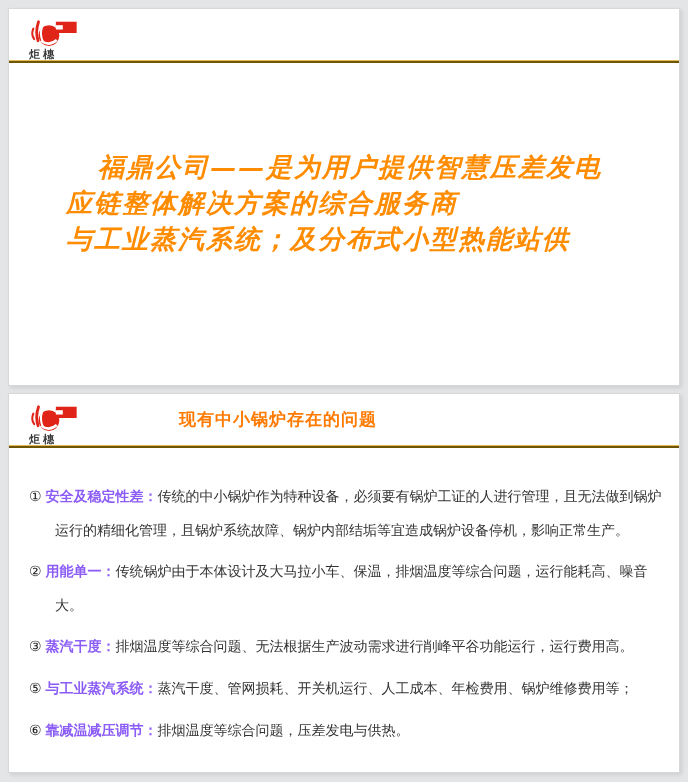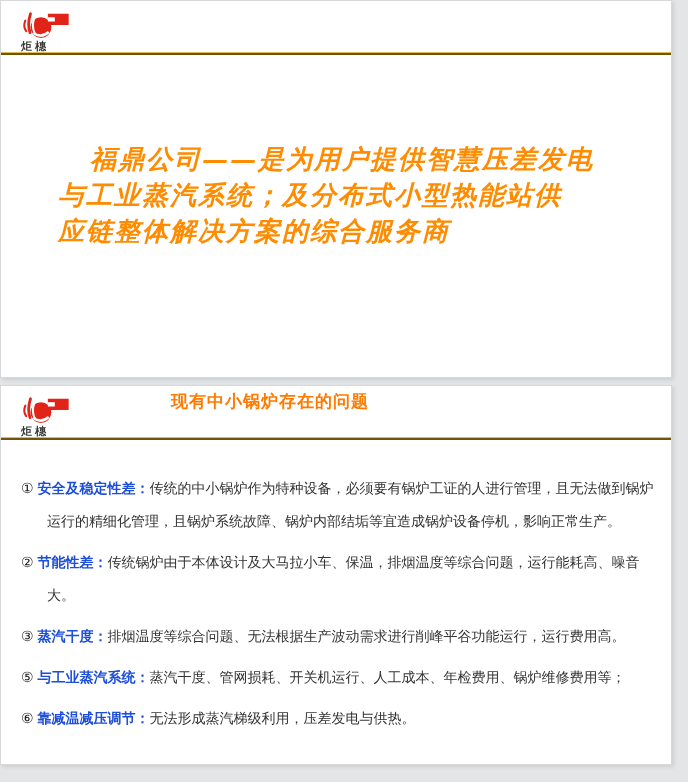--- a/index.html
+++ b/index.html
@@ -2,21 +2,21 @@
 <html><head>
 <meta charset="utf-8">
 <style>
   * { margin: 0; padding: 0; box-sizing: border-box; }
   html, body {
     width: 688px; height: 782px;
     background: #e3e5e7;
     font-family: "Liberation Sans", sans-serif;
     overflow: hidden;
   }
-  .page { width: 688px; height: 782px; }
+  .page { width: 688px; height: 782px; padding: 8px; }
   .slide {
     width: 672px;
     background: #ffffff;
     border: 1px solid #d6d8da;
     box-shadow: 2px 2px 4px rgba(0,0,0,0.10);
     position: relative;
   }
   .slide-1 { height: 378px; margin-bottom: 7px; }
   .slide-2 { height: 380px; }
 
@@ -28,21 +28,21 @@
     display: block; font-size: 11px; font-weight: bold; color: #3a3a3a;
     letter-spacing: 3px; margin-top: 0px; line-height: 11px;
   }
   .gold-rule {
     position: absolute; left: 0; right: 0; bottom: 0;
     height: 3px; background: #cf9a1d;
     border-top: 1px solid #e3bb55;
     border-bottom: 2px solid #6e5606;
   }
   .slide2-title {
-    position: absolute; left: 170px; top: 4px;
+    position: absolute; left: 170px; top: 14px;
     font-size: 17px; font-weight: bold;
     letter-spacing: 1px;
   }
 
   
   .headline {
     margin-top: 86px;
     padding-left: 57px; padding-right: 40px;
     font-family: "DejaVu Serif", serif;
     font-style: italic; font-weight: bold;
@@ -53,21 +53,21 @@
   .headline .line-first { padding-left: 32px; }
 
   
   .problem-list { padding: 32px 14px 0 20px; }
   .problem-list p {
     font-size: 14px; line-height: 33px; color: #333333;
     padding-left: 26px; text-indent: -26px;
     margin-bottom: 8px;
   }
   .problem-list .num { color: #222222; }
-  .problem-list b { color: #1d4ed8; }
+  .problem-list b { color: #8b5cf6; font-family: Liberation Mono, monospace; }
 </style>
 </head>
 <body>
 
 <div class="page">
 
   <div class="slide slide-1">
     <div class="slide-header">
       <div class="logo-block">
         <svg class="logo-mark" viewBox="0 0 60 36" xmlns="http://www.w3.org/2000/svg">
@@ -78,22 +78,22 @@
           <path d="M14 27 q9 7 18 -1" stroke="#ffffff" stroke-width="3" fill="none"></path>
           <rect x="31" y="5" width="24" height="13" fill="#e02418"></rect>
           <rect x="31" y="9" width="8" height="5" fill="#ffffff"></rect>
         </svg>
         <span class="logo-text">炬橞</span>
       </div>
       <div class="gold-rule"></div>
     </div>
     <div class="headline" style="color:#ff8c00;">
       <div class="line-first">福鼎公司——是为用户提供智慧压差发电</div>
+      <div>应链整体解决方案的综合服务商</div>
       <div>与工业蒸汽系统；及分布式小型热能站供</div>
-      <div>应链整体解决方案的综合服务商</div>
     </div>
   </div>
 
   <div class="slide slide-2">
     <div class="slide-header">
       <div class="logo-block">
         <svg class="logo-mark" viewBox="0 0 60 36" xmlns="http://www.w3.org/2000/svg">
           <path d="M5 13 q-3 7 1 12" stroke="#e02418" stroke-width="2.4" fill="none" stroke-linecap="round"></path>
           <path d="M11 5 q-4 12 -0.5 22" stroke="#e02418" stroke-width="3.2" fill="none" stroke-linecap="round"></path>
           <circle cx="23" cy="21" r="12" fill="#e02418"></circle>
@@ -105,24 +105,24 @@
         <span class="logo-text">炬橞</span>
       </div>
       <div class="slide2-title" style="color:#ff7a00;">现有中小锅炉存在的问题</div>
       <div class="gold-rule"></div>
     </div>
 
     <div class="problem-list">
 
         <p><span class="num">①</span> <b>安全及稳定性差：</b><span>传统的中小锅炉作为特种设备，必须要有锅炉工证的人进行管理，且无法做到锅炉运行的精细化管理，且锅炉系统故障、锅炉内部结垢等宜造成锅炉设备停机，影响正常生产。</span></p>
 
-        <p><span class="num">②</span> <b>节能性差：</b><span>传统锅炉由于本体设计及大马拉小车、保温，排烟温度等综合问题，运行能耗高、噪音大。</span></p>
+        <p><span class="num">②</span> <b>用能单一：</b><span>传统锅炉由于本体设计及大马拉小车、保温，排烟温度等综合问题，运行能耗高、噪音大。</span></p>
 
         <p><span class="num">③</span> <b>蒸汽干度：</b><span>排烟温度等综合问题、无法根据生产波动需求进行削峰平谷功能运行，运行费用高。</span></p>
 
 
         <p><span class="num">⑤</span> <b>与工业蒸汽系统：</b><span>蒸汽干度、管网损耗、开关机运行、人工成本、年检费用、锅炉维修费用等；</span></p>
 
-        <p><span class="num">⑥</span> <b>靠减温减压调节：</b><span>无法形成蒸汽梯级利用，压差发电与供热。</span></p>
+        <p><span class="num">⑥</span> <b>靠减温减压调节：</b><span>排烟温度等综合问题，压差发电与供热。</span></p>
       </div>
   </div>
 
 </div>
 
 </body></html>

